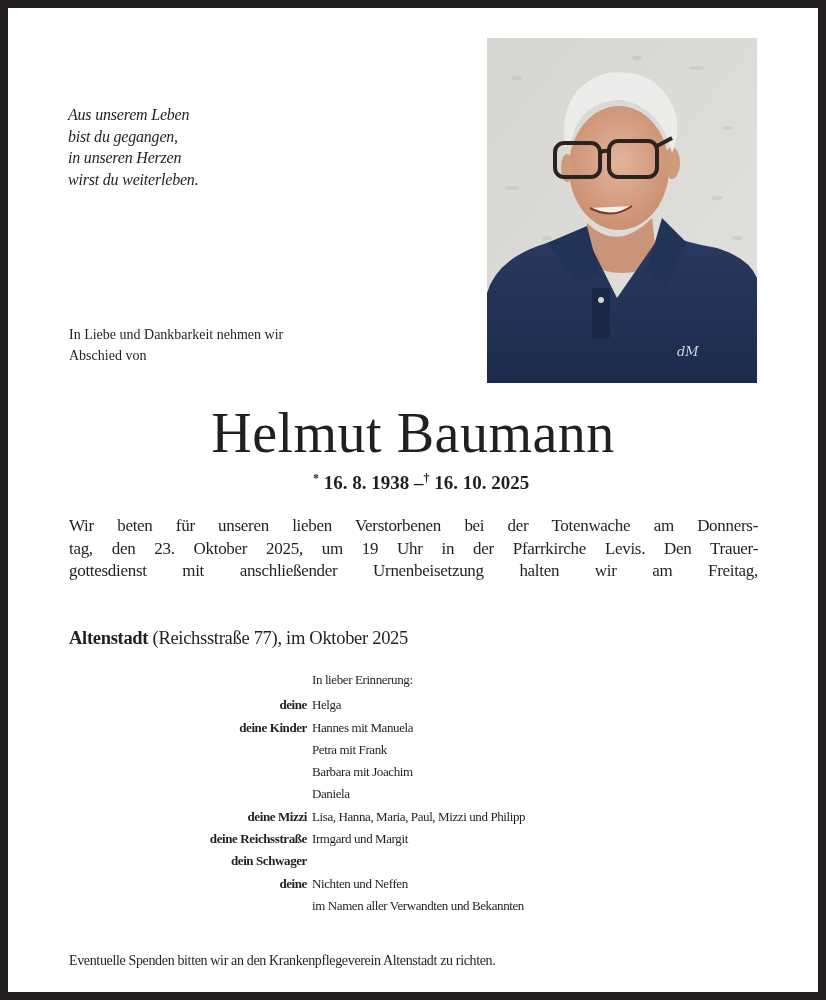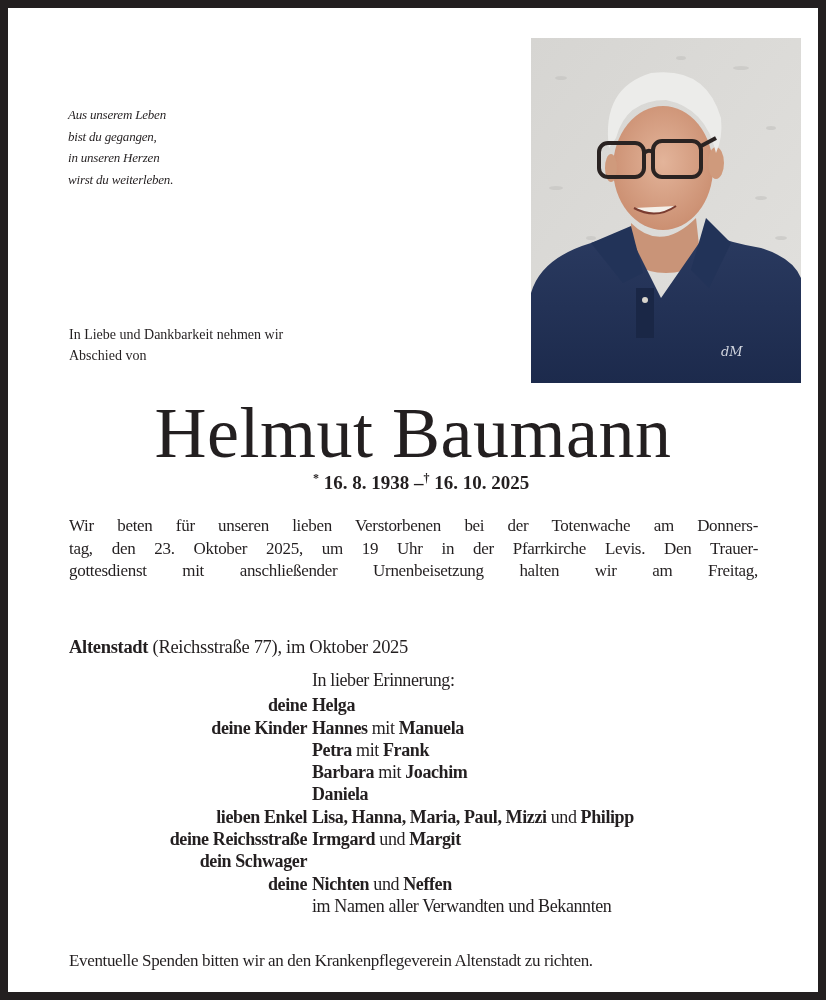--- a/index.html
+++ b/index.html
@@ -14,46 +14,45 @@
   .page {
     position: absolute;
     left: 8px; top: 8px;
     width: 810px; height: 984px;
     background: #ffffff;
   }
   .motto {
     position: absolute;
     left: 60px; top: 96px;
     font-style: italic;
-    font-size: 13px;
+    font-size: 16px;
     line-height: 21.5px;
     letter-spacing: -0.2px;
   }
   .motto div { white-space: nowrap; }
   .photo {
     position: absolute;
     left: 479px; top: 30px;
     width: 270px; height: 345px;
     background: #dcdbd8;
     overflow: hidden;
-    margin-left: 44px;
   }
   .intro {
     position: absolute;
     left: 61px; top: 316px;
     font-size: 14px;
     line-height: 21px;
     width: 400px;
   }
   .name {
     position: absolute;
     left: 0; top: 393px;
     width: 826px;
     text-align: center;
-    font-size: 72px;
+    font-size: 56px;
     line-height: 64px;
     letter-spacing: 0.5px;
     font-weight: normal;
     margin-left: -8px;
   }
   .dates {
     position: absolute;
     left: 8px; top: 459px;
     width: 826px;
     margin-left: -8px;
@@ -74,45 +73,44 @@
   }
   .body-text div { white-space: nowrap; text-align-last: justify; }
   .body-text div.last { text-align-last: left; }
   .place {
     position: absolute;
     left: 61px; top: 619px;
     font-size: 18.5px;
     line-height: 22px;
     letter-spacing: -0.3px;
     white-space: nowrap;
-    margin-top: 9px;
   }
   .place b { font-weight: bold; }
   .family {
     position: absolute;
     left: 0; top: 661px;
     width: 810px;
-    font-size: 18px;
+    font-size: 13px;
     line-height: 22.3px;
     letter-spacing: -0.4px;
   }
   .frow { display: flex; white-space: nowrap; }
   .frow .rel {
     width: 304px;
     text-align: right;
     padding-right: 5px;
     box-sizing: border-box;
     font-weight: bold;
   }
-  .frow .names b { font-weight: bold; }
+  .frow .names b { font-weight: normal; }
   .frow.heading { margin-bottom: 3px; }
   .footer {
     position: absolute;
     left: 61px; top: 942px;
-    font-size: 17px;
+    font-size: 14px;
     line-height: 22px;
     letter-spacing: -0.35px;
     white-space: nowrap;
   }
 </style>
 </head>
 <body>
 
 <div class="page">
 
@@ -224,21 +222,21 @@
         </div>
         <div class="frow">
           <span class="rel"></span>
           <span class="names"><b>Barbara</b><span> mit </span><b>Joachim</b></span>
         </div>
         <div class="frow">
           <span class="rel"></span>
           <span class="names"><b>Daniela</b></span>
         </div>
         <div class="frow">
-          <span class="rel">lieben Enkel</span>
+          <span class="rel">deine Mizzi</span>
           <span class="names"><b>Lisa, Hanna, Maria, Paul, Mizzi</b><span> und </span><b>Philipp</b></span>
         </div>
         <div class="frow">
           <span class="rel">deine Reichsstraße</span>
           <span class="names"><b>Irmgard</b><span> und </span><b>Margit</b></span>
         </div>
         <div class="frow">
           <span class="rel">dein Schwager</span>
         </div>
         <div class="frow">

